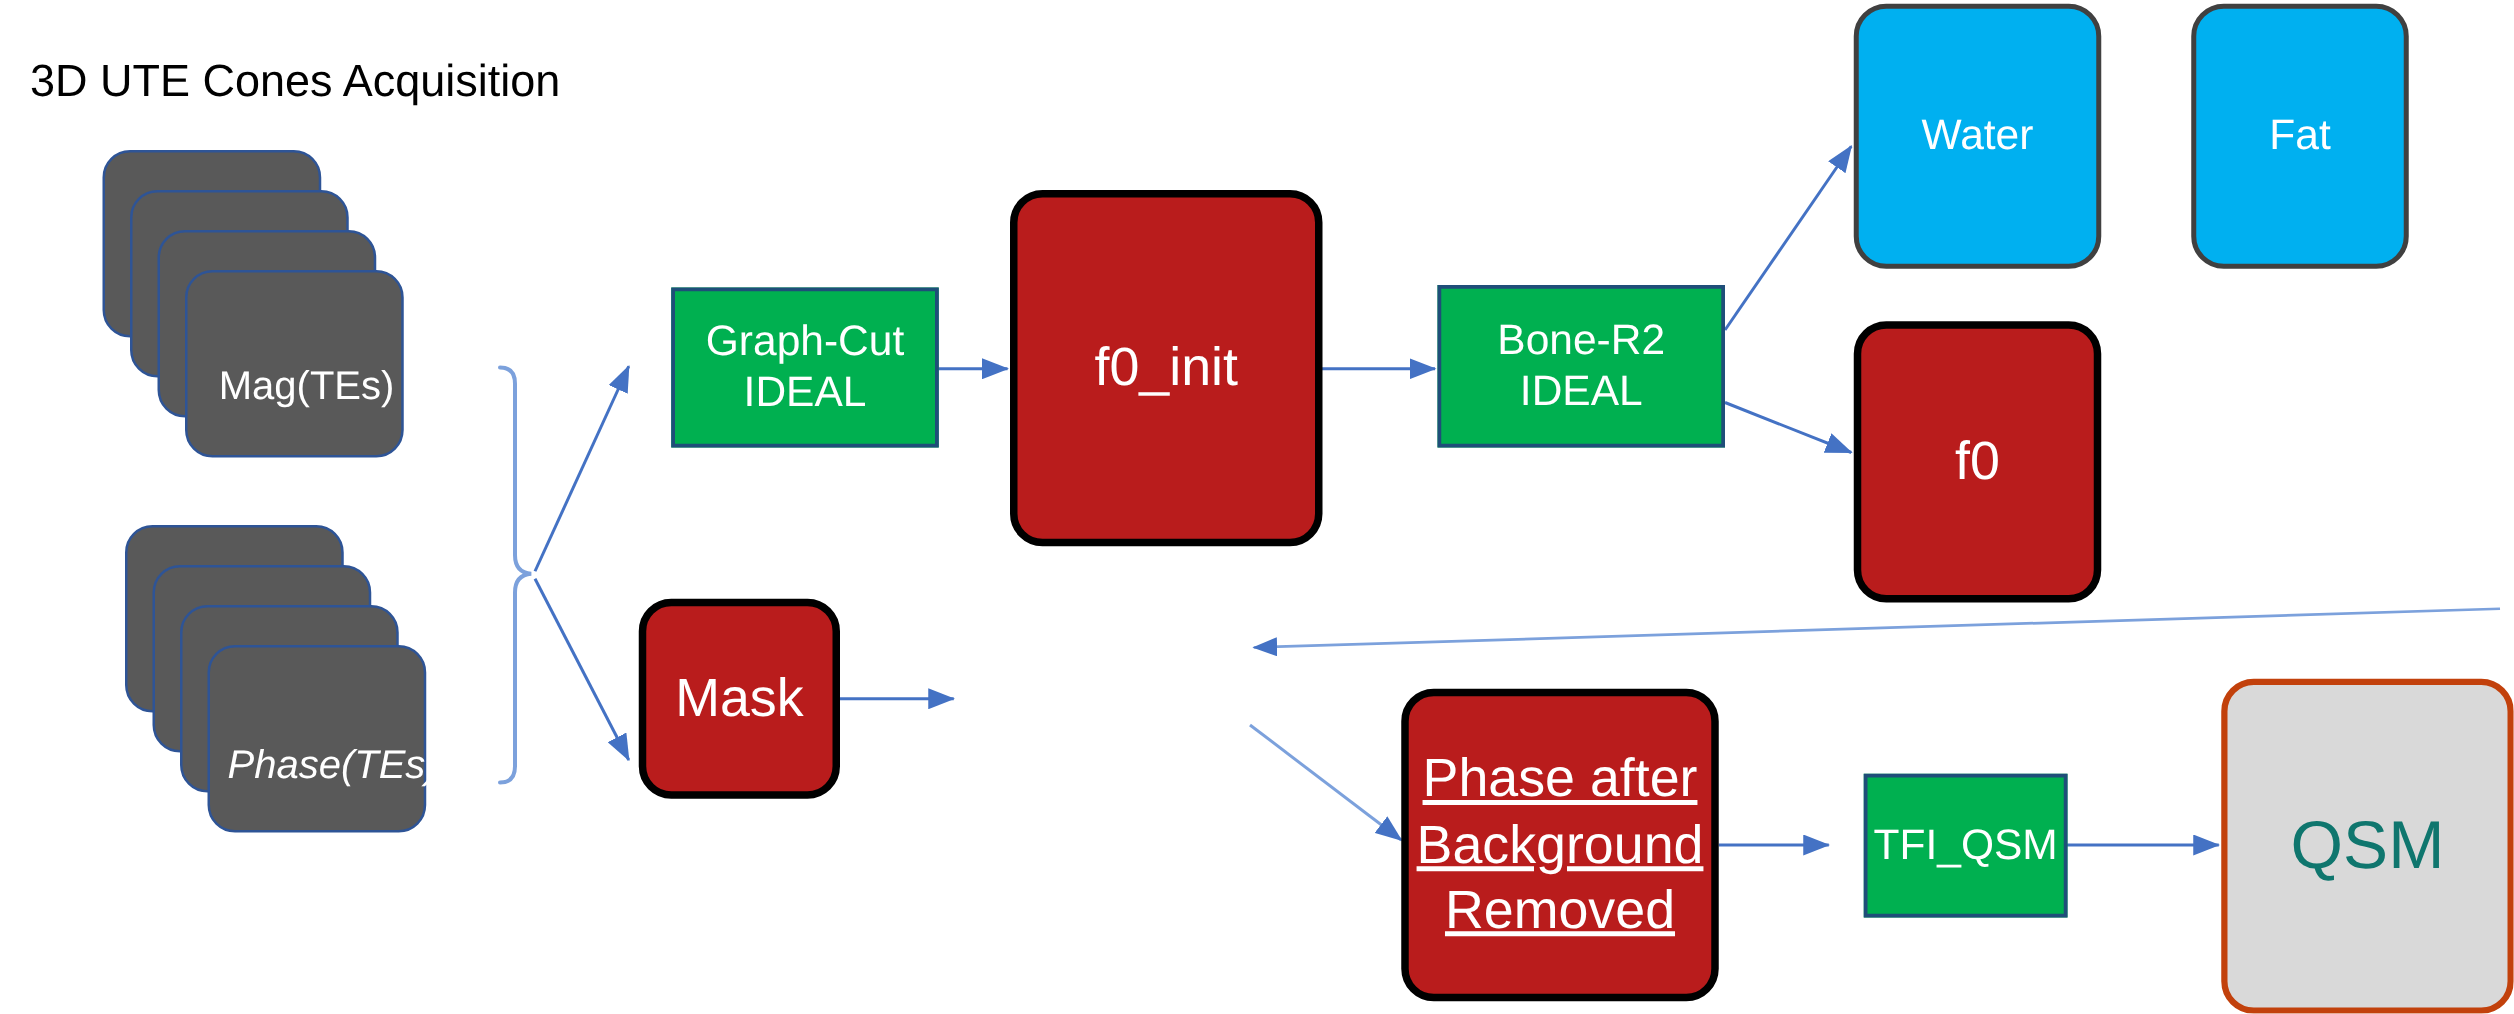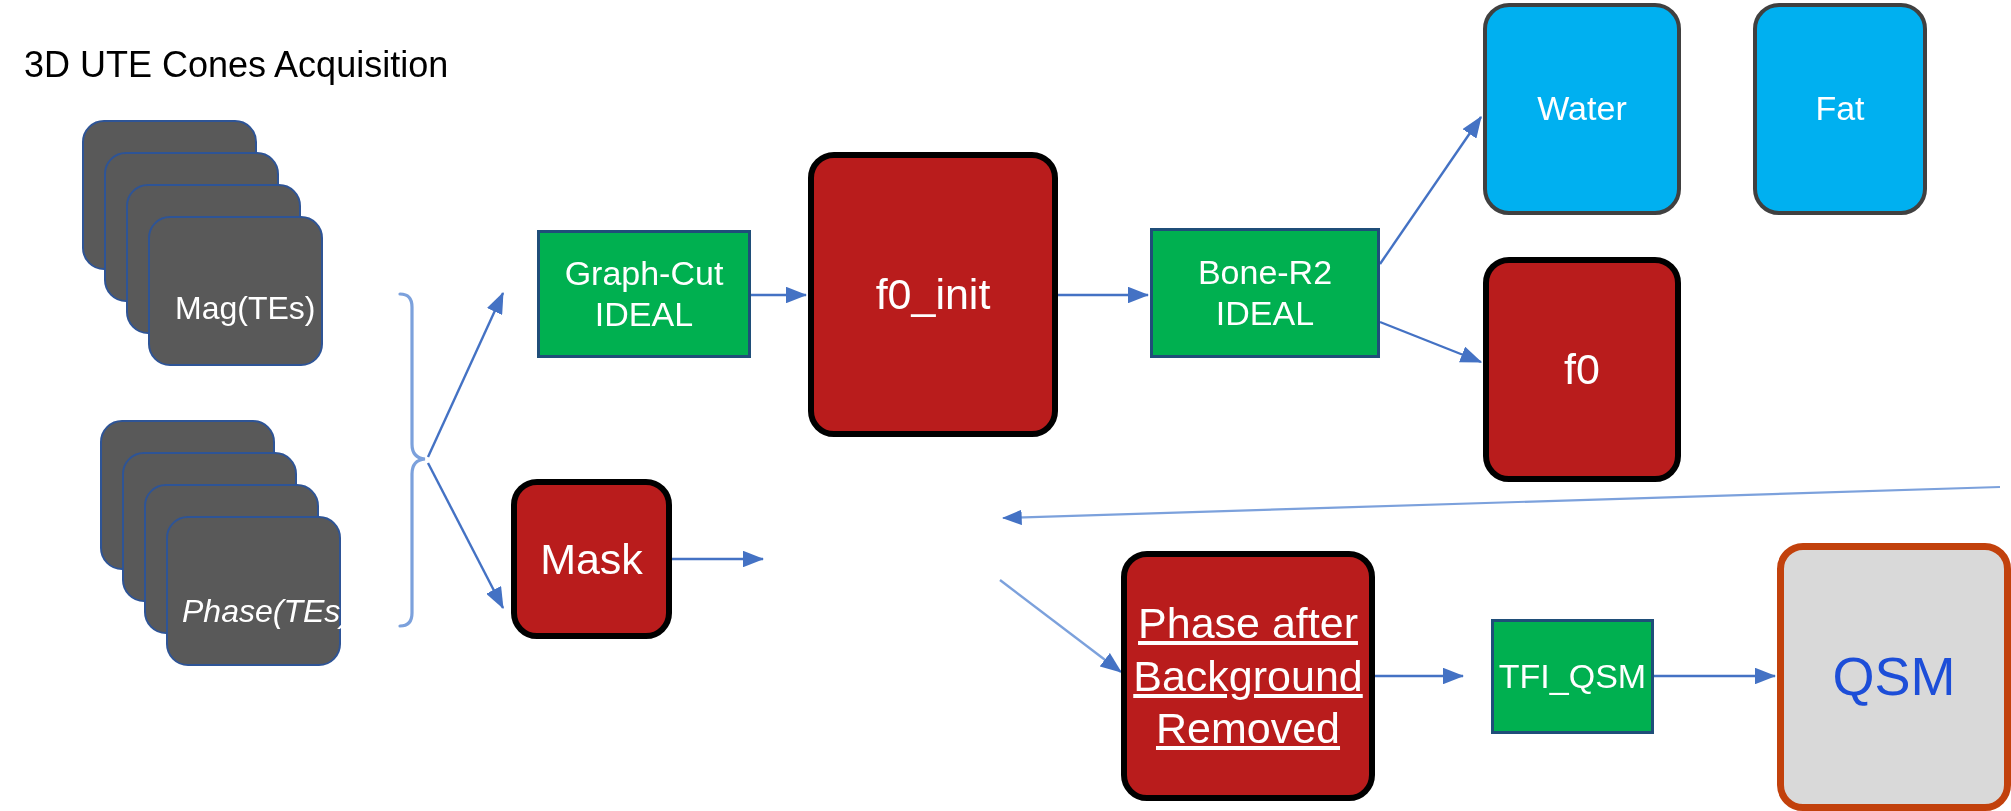--- a/index.html
+++ b/index.html
@@ -57,23 +57,23 @@
   }
   .cyan-round {
     background: #00B0F0;
     border: 4px solid #404040;
     border-radius: 26px;
     color: #ffffff;
     font-size: 34px;
   }
   .gray-round {
     background: #D9D9D9;
-    border: 7px solid #c2410c;
+    border: 5px solid #c2410c;
     border-radius: 26px;
-    color: #1d4ed8;
+    color: #0f766e;
     font-size: 54px;
   }
   
   .stack {
     position: absolute;
     z-index: 2;
   }
   .card {
     position: absolute;
     background: #595959;

